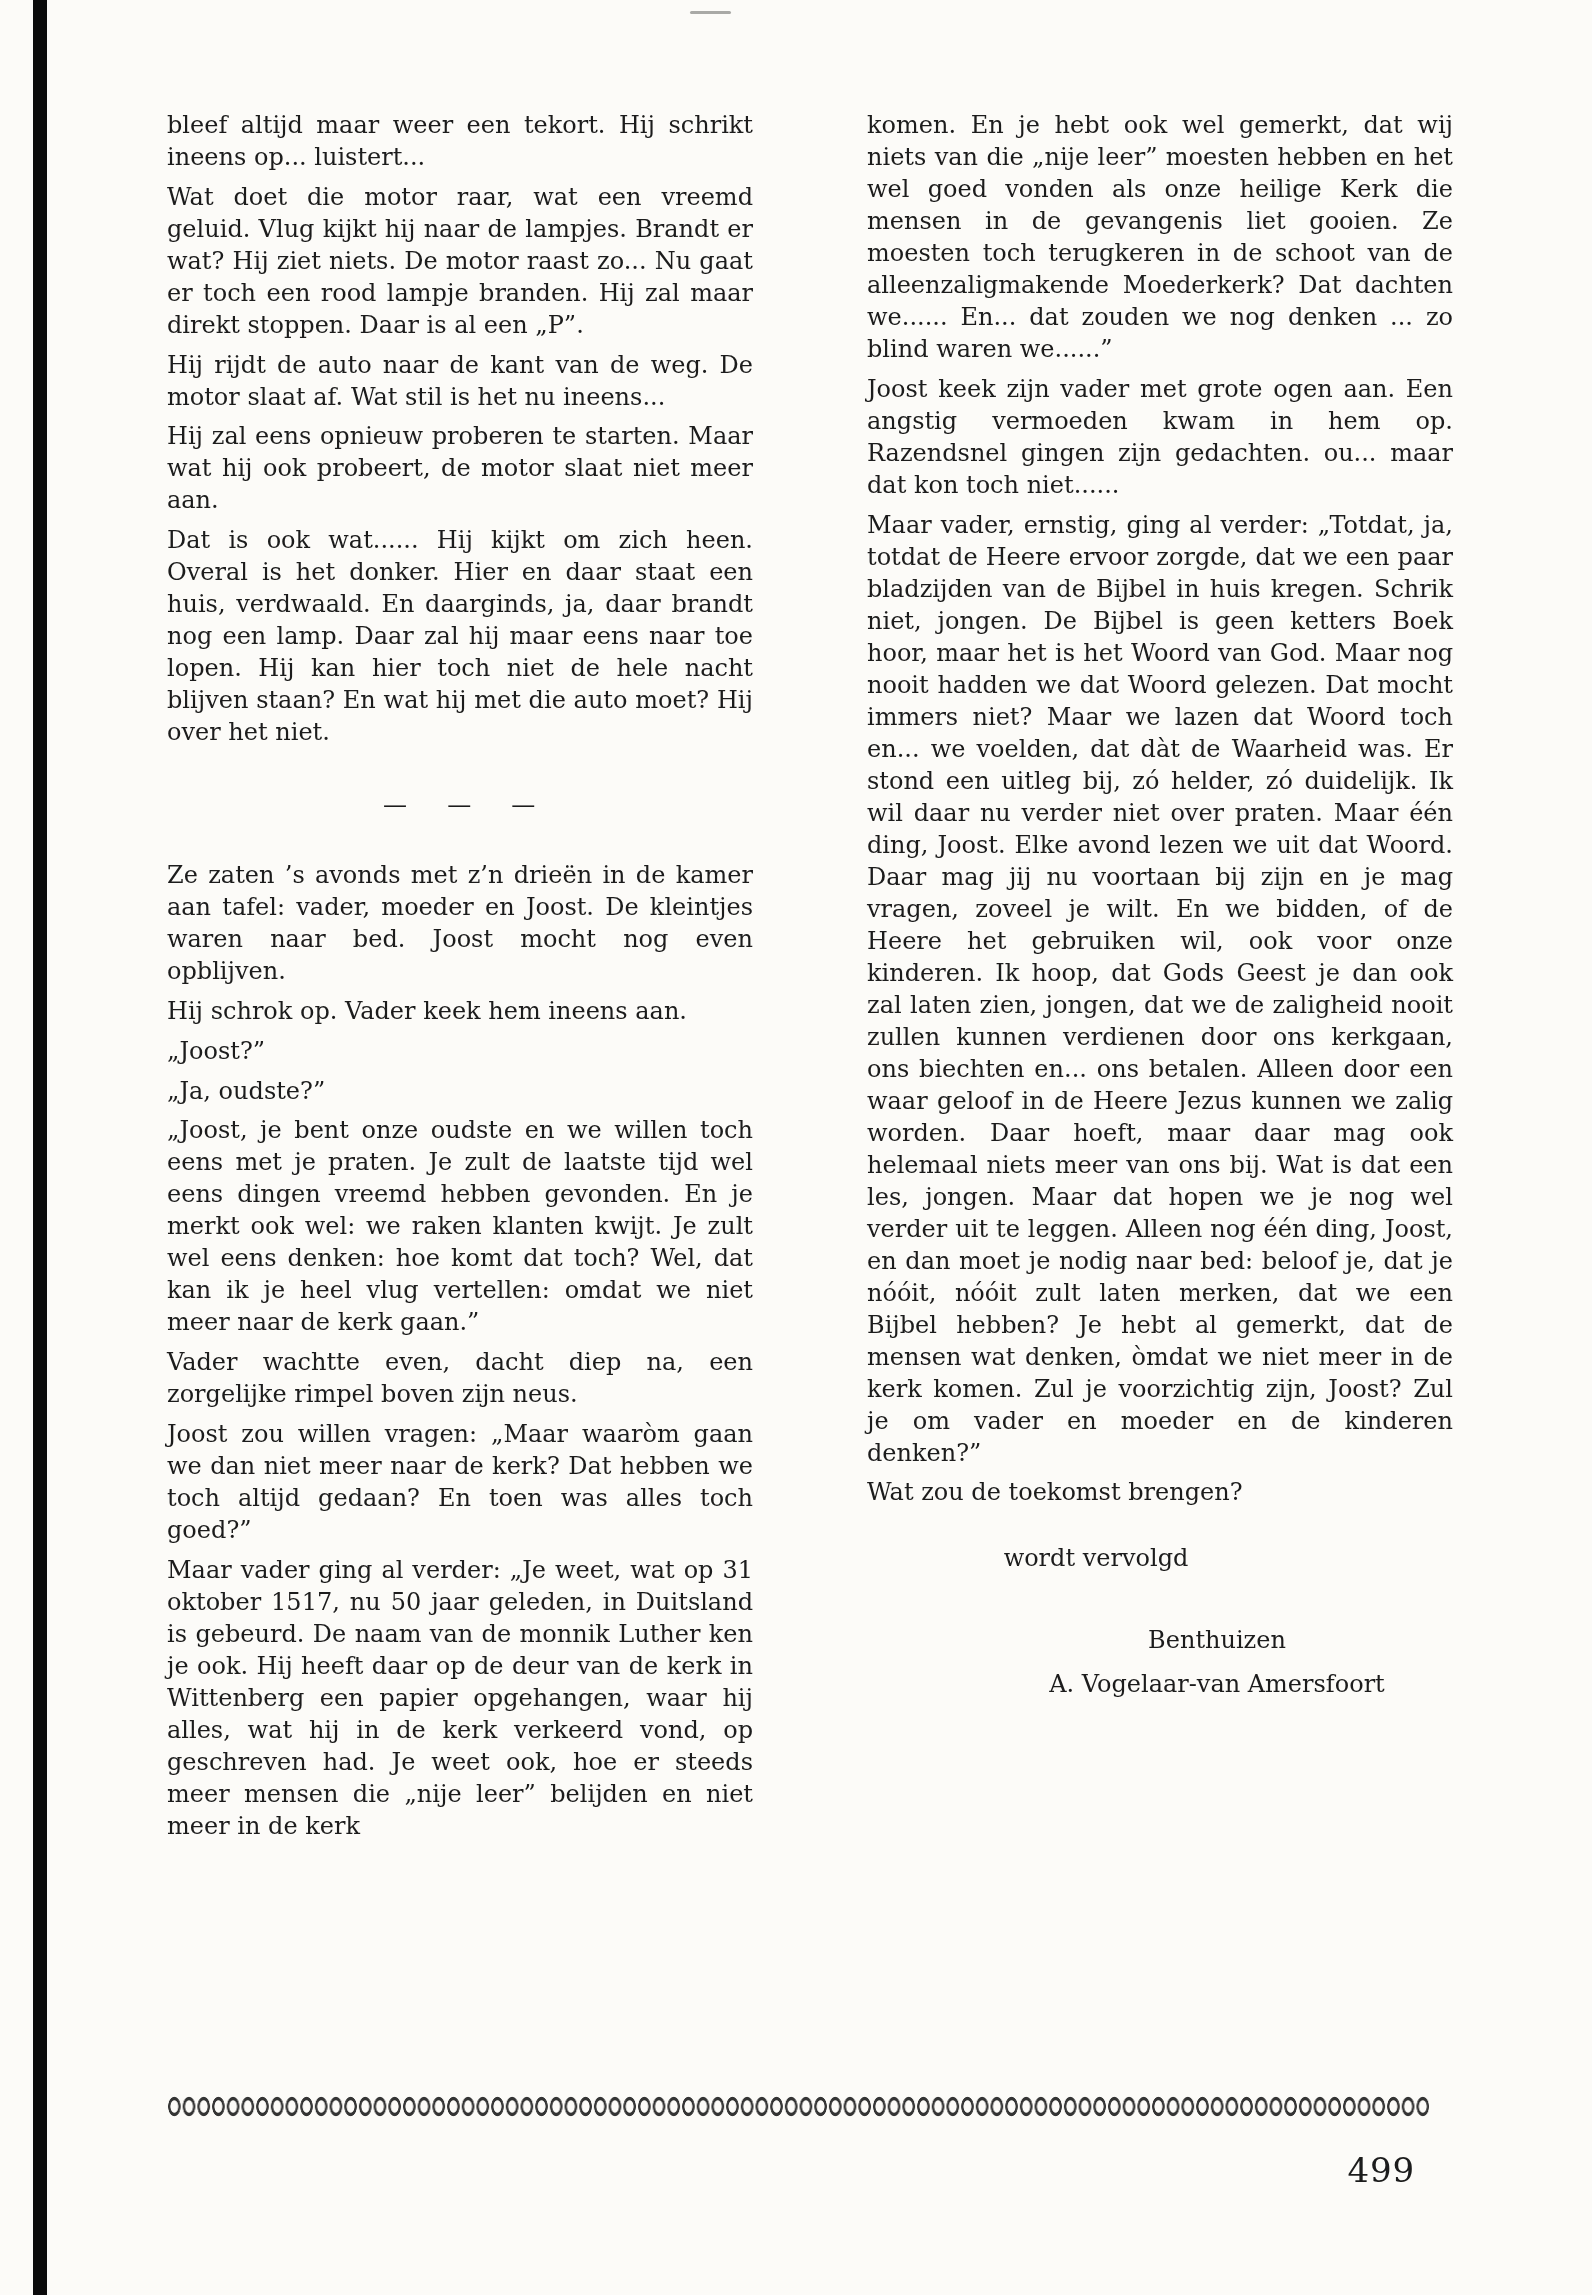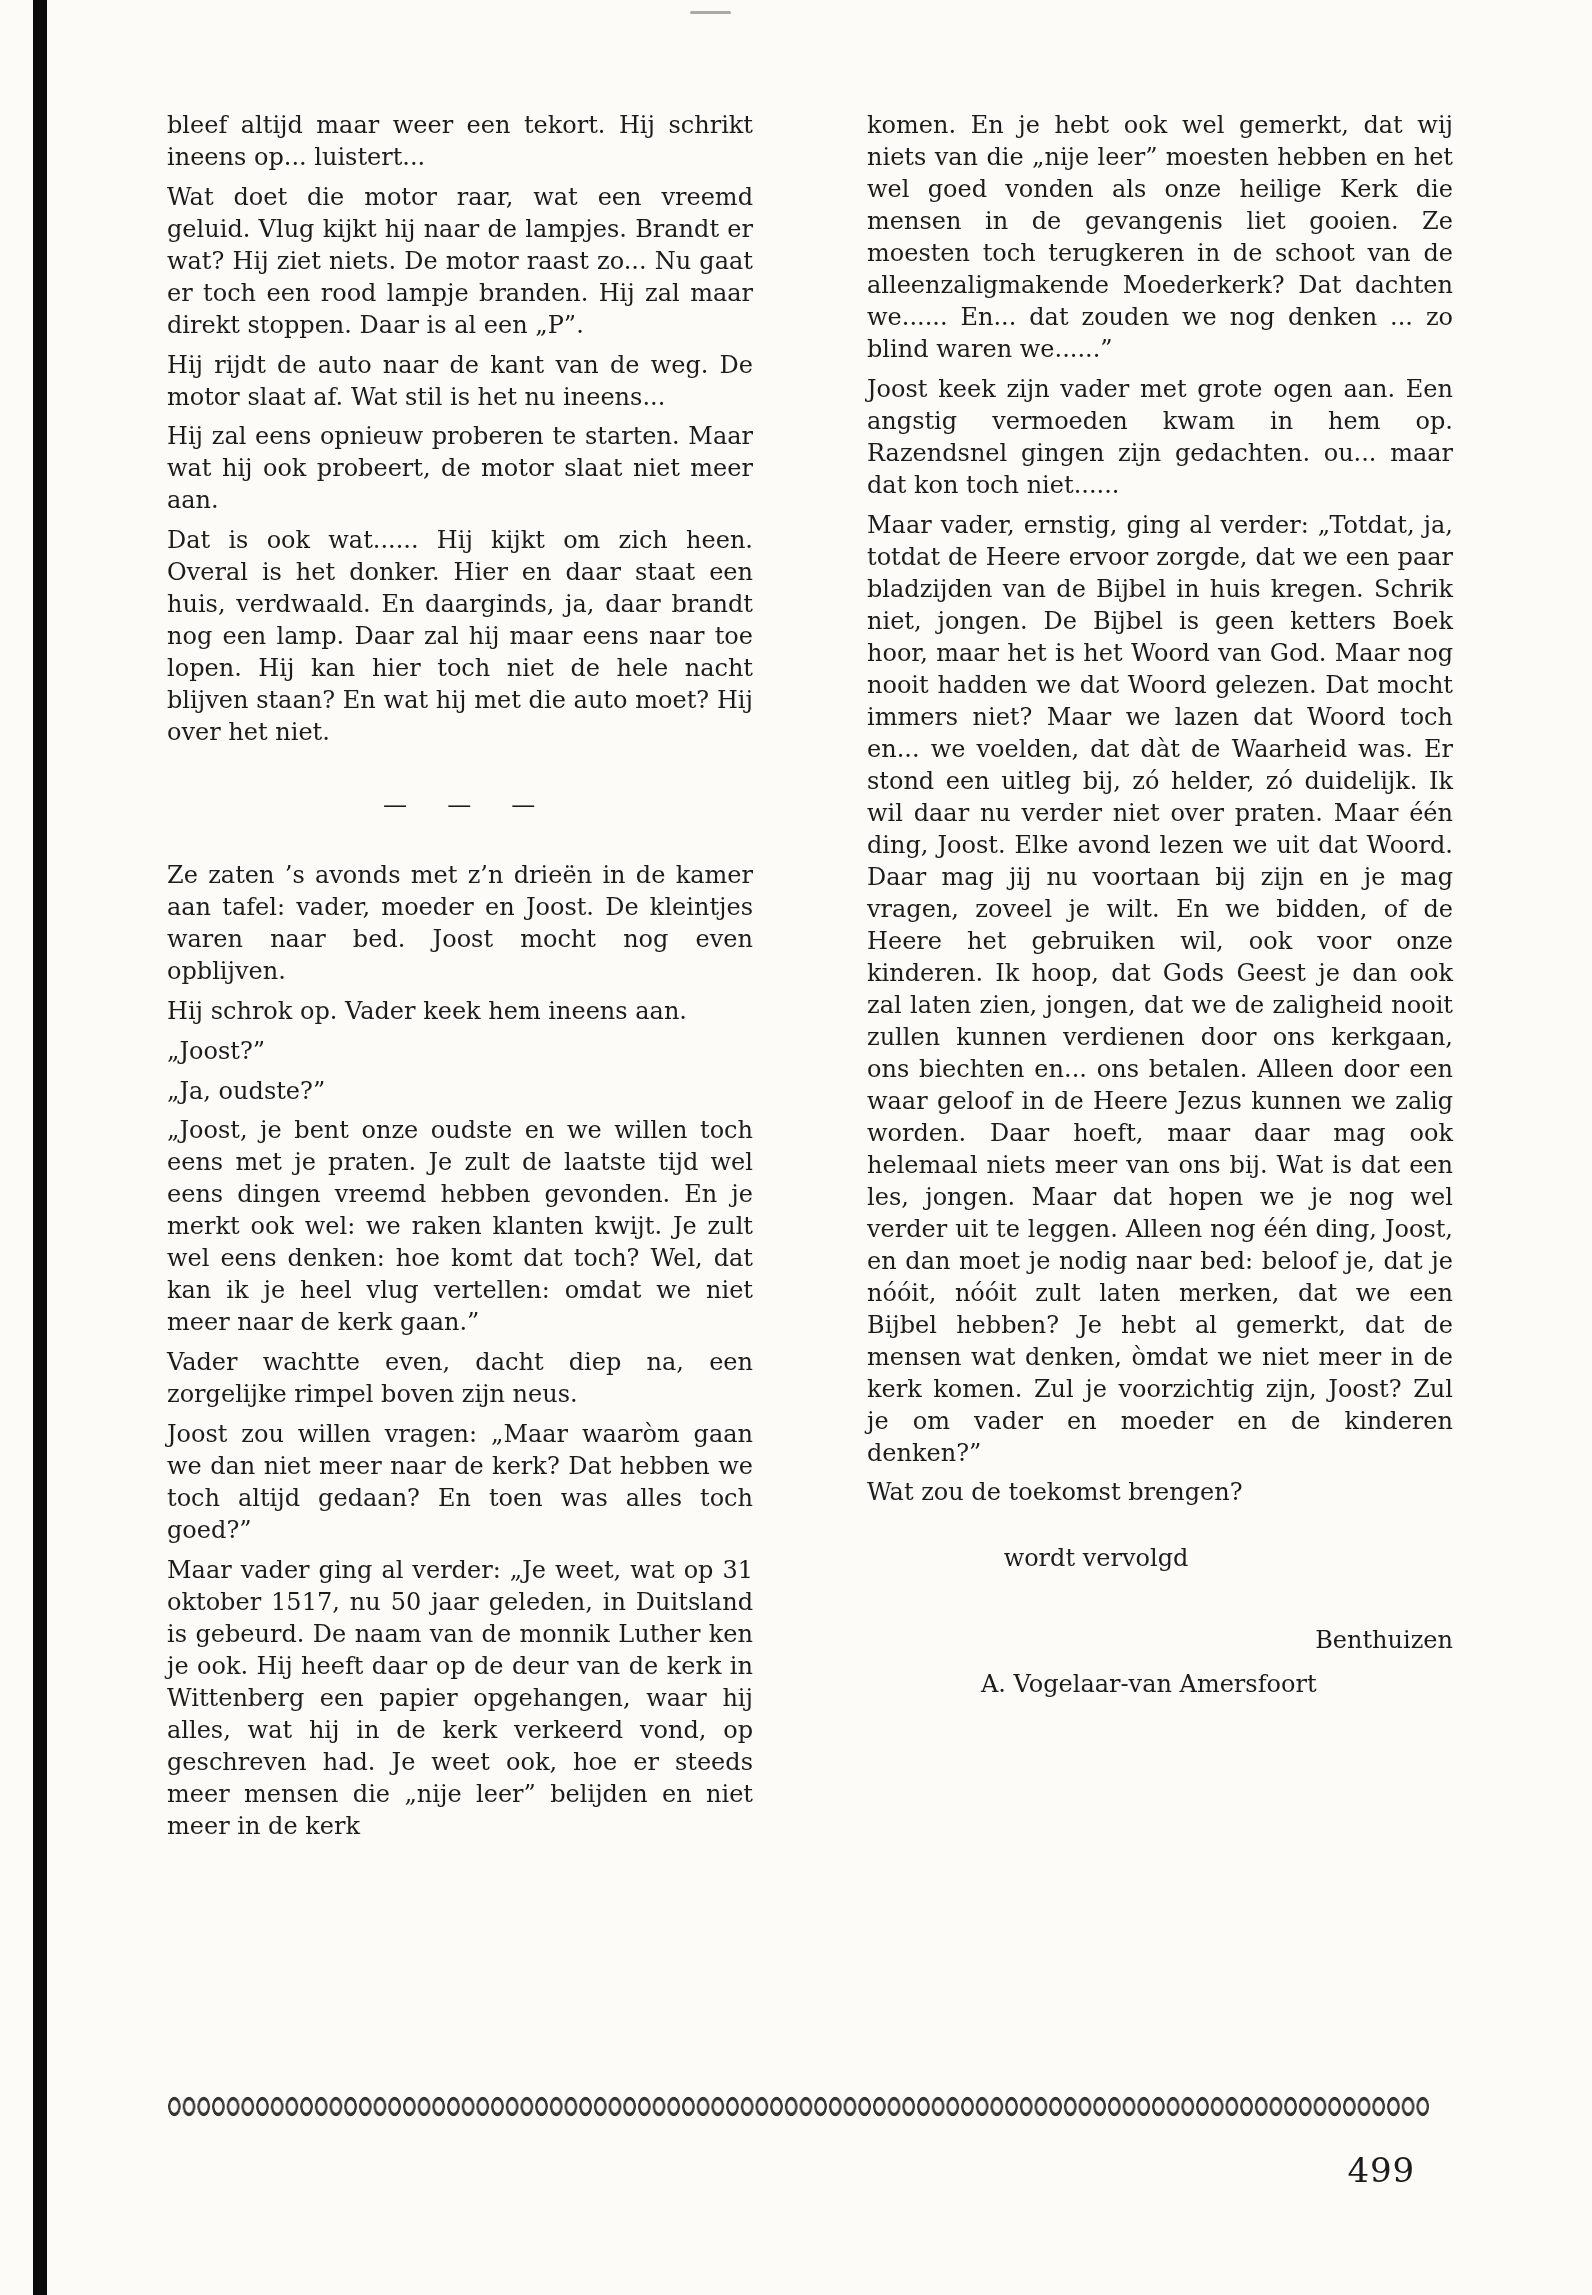--- a/index.html
+++ b/index.html
@@ -38,25 +38,25 @@
   }
   p.continued{
     text-align:center;
     padding-right:128px;
     margin-top:34px;
   }
   p.place{
     padding-left:114px;
     margin-top:50px;
     margin-bottom:12px;
-    text-align:right;
+    text-align:center;
   }
   p.author{
     padding-left:114px;
-    text-align:left;
+    text-align:center;
   }
   .ornament{
     position:absolute;left:167px;top:2095px;width:1262px;height:23px;
     background-image:radial-gradient(closest-side, rgba(0,0,0,0) 50%, #343434 58%, #343434 80%, rgba(0,0,0,0) 88%);
     background-size:14.7px 23px;
     background-repeat:repeat-x;
   }
   .page-number{
     position:absolute;top:2156px;right:177px;
     font-size:34px;line-height:29px;

